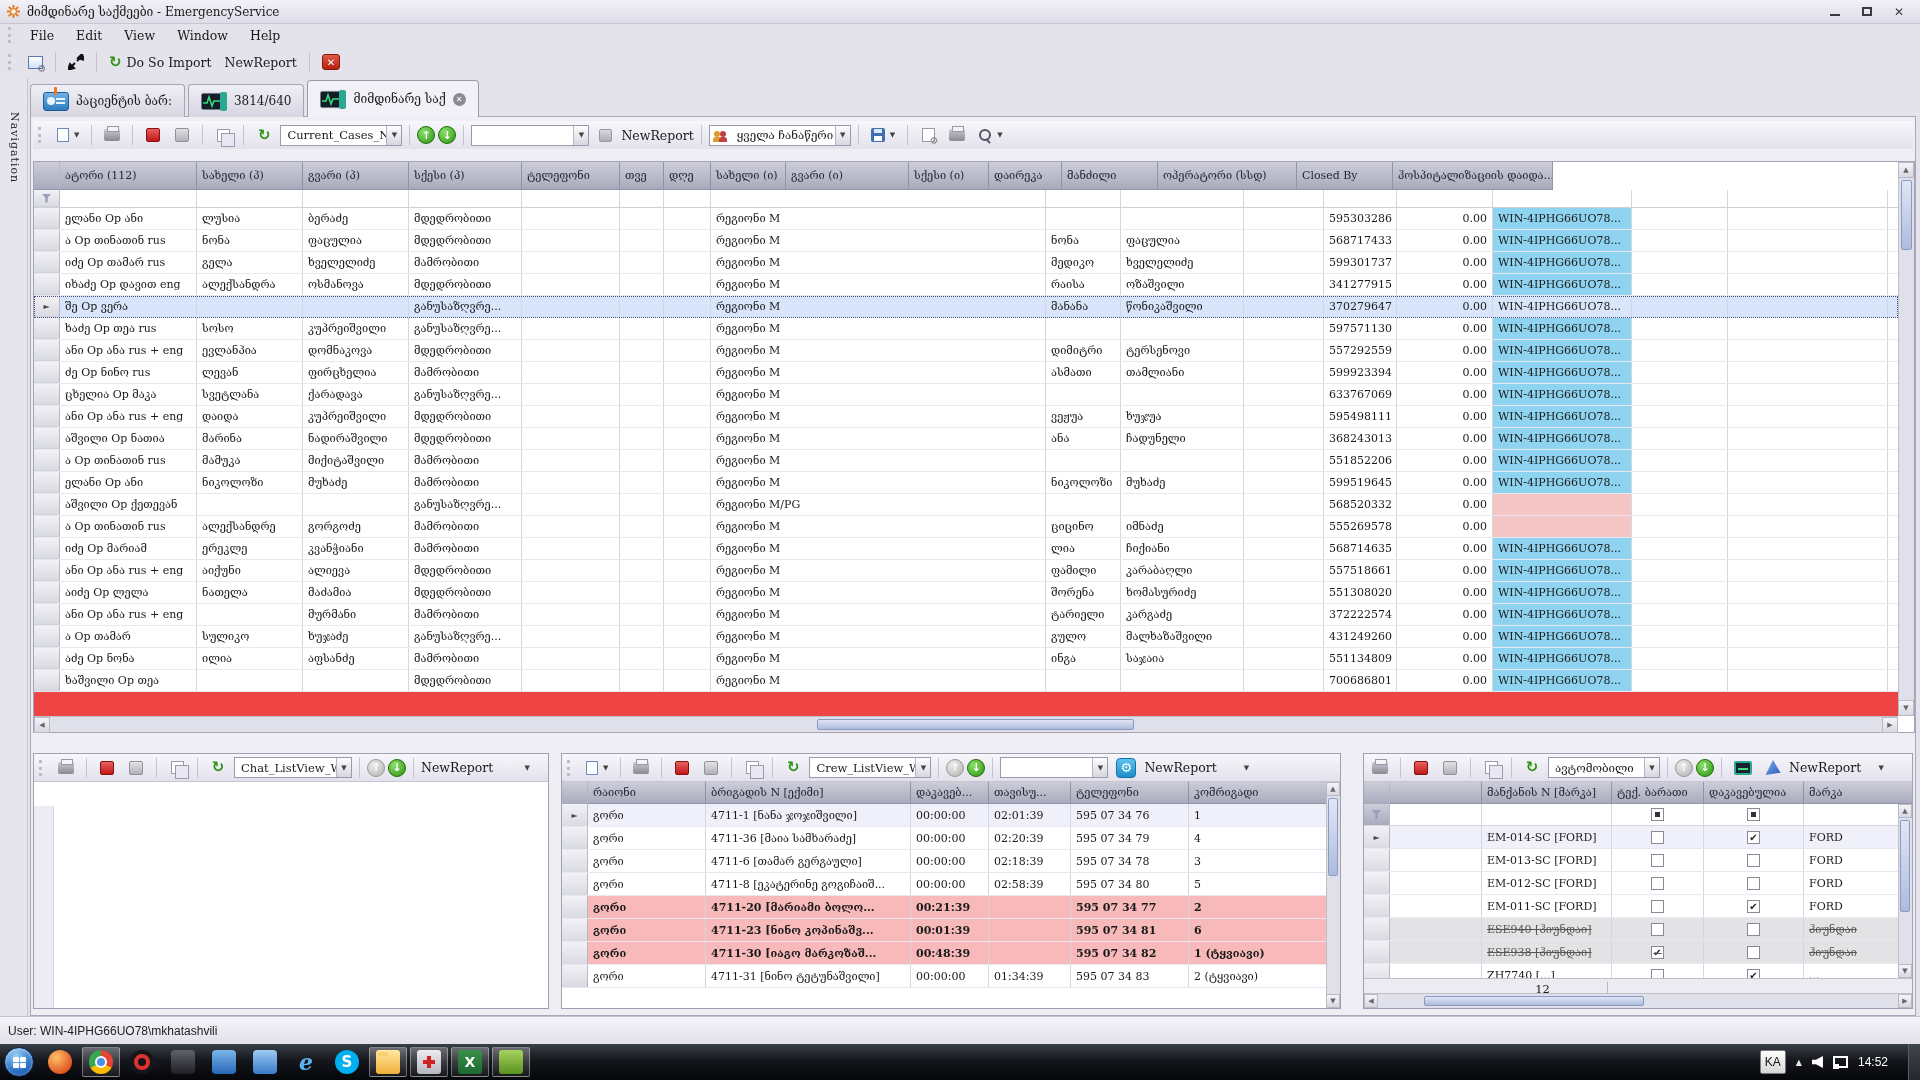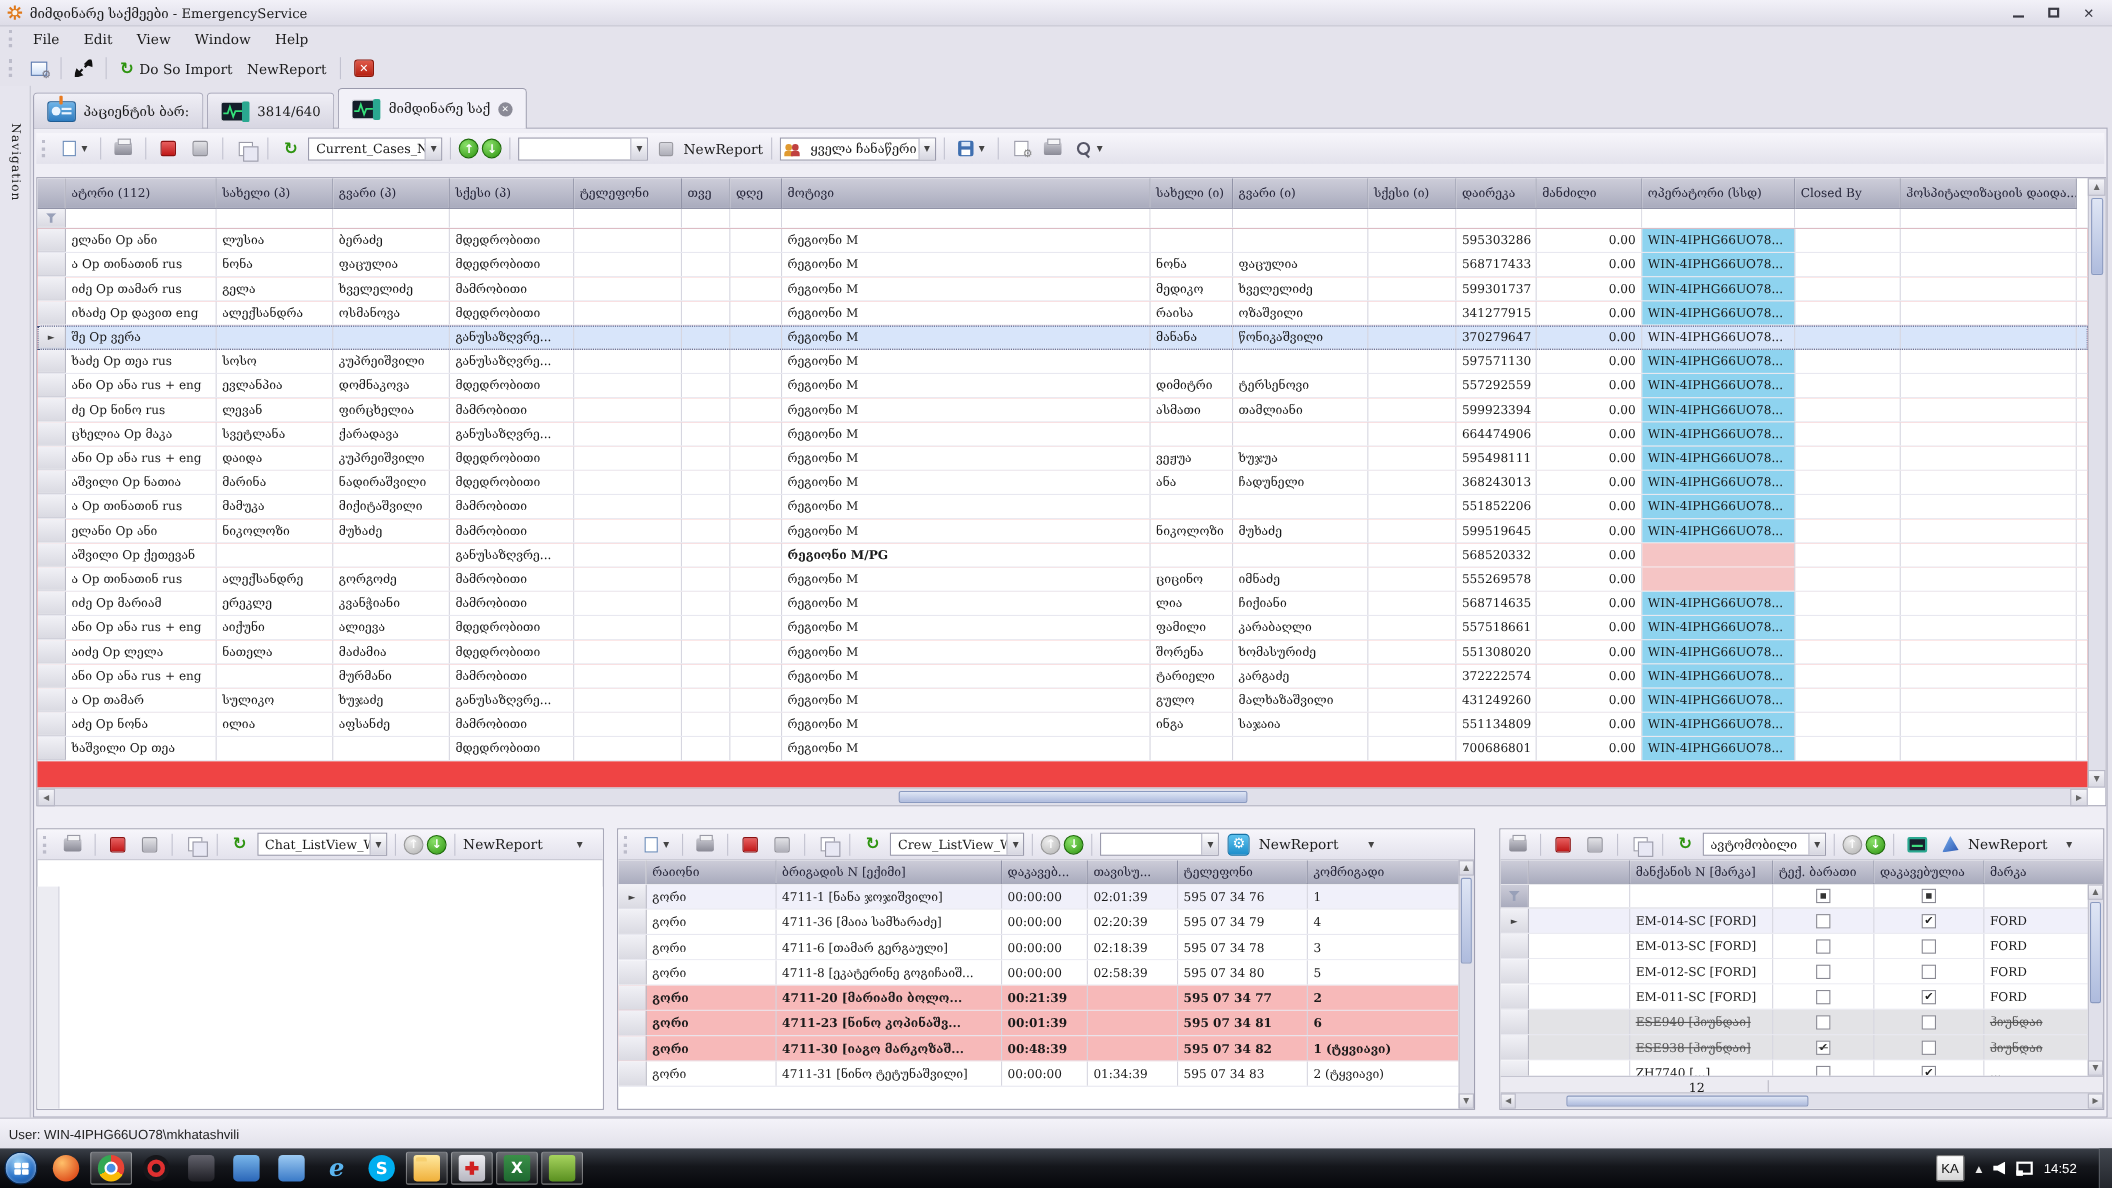--- a/index.html
+++ b/index.html
@@ -371,21 +371,20 @@
     <div class="main-grid">
       <div class="mg-header" id="mg-header">
           <div class="mg-ind"></div>
           <div class="ghcell" style="width: 137px;">ატორი (112)</div>
           <div class="ghcell" style="width: 106px;">სახელი (პ)</div>
           <div class="ghcell" style="width: 106px;">გვარი (პ)</div>
           <div class="ghcell" style="width: 113px;">სქესი (პ)</div>
           <div class="ghcell" style="width: 98px;">ტელეფონი</div>
           <div class="ghcell" style="width: 44px;">თვე</div>
           <div class="ghcell" style="width: 47px;">დღე</div>
-          <div class="ghcell" style="width: 335px;">მოტივი</div>
           <div class="ghcell" style="width: 75px;">სახელი (ი)</div>
           <div class="ghcell" style="width: 123px;">გვარი (ი)</div>
           <div class="ghcell" style="width: 80px;">სქესი (ი)</div>
           <div class="ghcell" style="width: 73px;">დაირეკა</div>
           <div class="ghcell" style="width: 96px;">მანძილი</div>
           <div class="ghcell" style="width: 139px;">ოპერატორი (სსდ)</div>
           <div class="ghcell" style="width: 96px;">Closed By</div>
           <div class="ghcell" style="width: 160px;">ჰოსპიტალიზაციის დაიდა...</div>
         </div>
       <div class="mg-filter" id="mg-filter">
@@ -568,21 +567,21 @@
             <div class="gcell" style="width: 106px;">სვეტლანა</div>
             <div class="gcell" style="width: 106px;">ქარადავა</div>
             <div class="gcell" style="width: 113px;">განუსაზღვრე...</div>
             <div class="gcell" style="width: 98px;"></div>
             <div class="gcell" style="width: 44px;"></div>
             <div class="gcell" style="width: 47px;"></div>
             <div class="gcell" style="width: 335px;">რეგიონი M</div>
             <div class="gcell" style="width: 75px;"></div>
             <div class="gcell" style="width: 123px;"></div>
             <div class="gcell" style="width: 80px;"></div>
-            <div class="gcell" style="width: 73px;">664474906</div>
+            <div class="gcell" style="width: 73px;">633767069</div>
             <div class="gcell num" style="width: 96px;">0.00</div>
             <div class="gcell cyan" style="width: 139px;">WIN-4IPHG66UO78...</div>
             <div class="gcell" style="width: 96px;"></div>
             <div class="gcell" style="width: 160px;"></div>
           </div>
           <div class="mg-row">
             <div class="mg-ind"></div>
             <div class="gcell" style="width: 137px;">ანი Op ანა rus + eng</div>
             <div class="gcell" style="width: 106px;">დაიდა</div>
             <div class="gcell" style="width: 106px;">კუპრეიშვილი</div>
@@ -659,21 +658,21 @@
           </div>
           <div class="mg-row">
             <div class="mg-ind"></div>
             <div class="gcell" style="width: 137px;">აშვილი Op ქეთევან</div>
             <div class="gcell" style="width: 106px;"></div>
             <div class="gcell" style="width: 106px;"></div>
             <div class="gcell" style="width: 113px;">განუსაზღვრე...</div>
             <div class="gcell" style="width: 98px;"></div>
             <div class="gcell" style="width: 44px;"></div>
             <div class="gcell" style="width: 47px;"></div>
-            <div class="gcell" style="width: 335px; font-weight: bold;">რეგიონი M/PG</div>
+            <div class="gcell" style="width: 335px;">რეგიონი M/PG</div>
             <div class="gcell" style="width: 75px;"></div>
             <div class="gcell" style="width: 123px;"></div>
             <div class="gcell" style="width: 80px;"></div>
             <div class="gcell" style="width: 73px;">568520332</div>
             <div class="gcell num" style="width: 96px;">0.00</div>
             <div class="gcell pinkcell" style="width: 139px;"></div>
             <div class="gcell" style="width: 96px;"></div>
             <div class="gcell" style="width: 160px;"></div>
           </div>
           <div class="mg-row">

